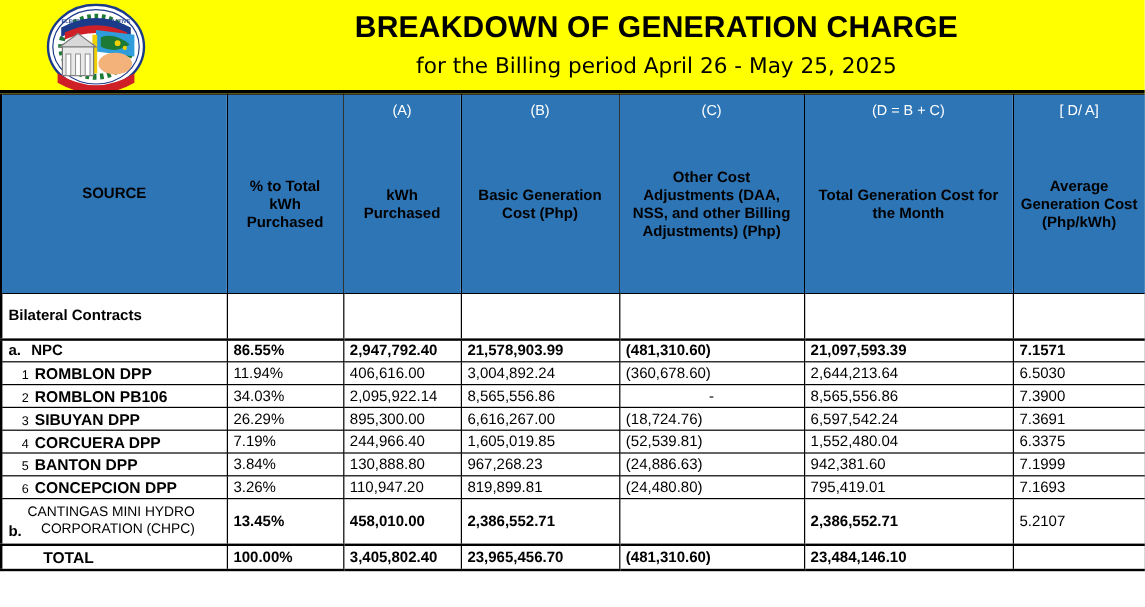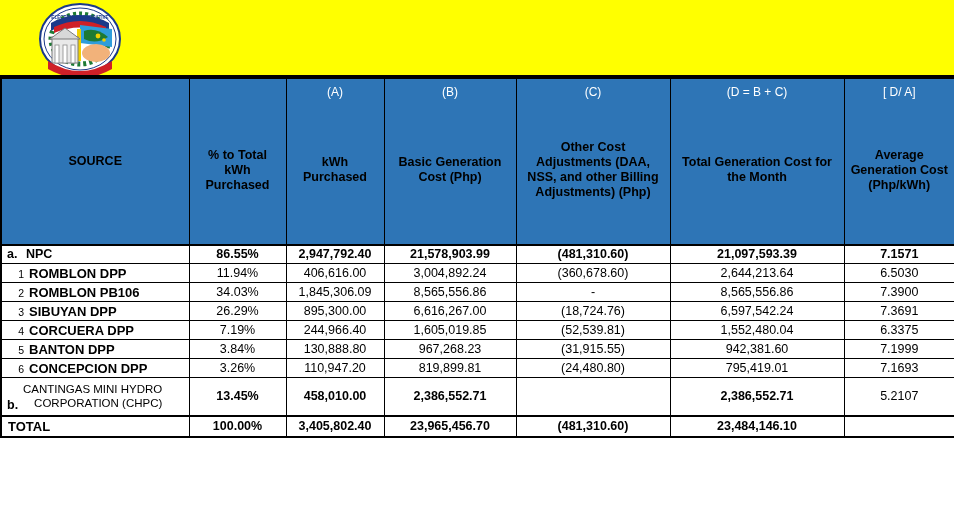--- a/index.html
+++ b/index.html
@@ -119,21 +119,21 @@
     padding-top: 18px;
   }
   thead th.src .hlabel { padding-top: 0; }
 
   
   tbody td { height: 19px; }
   tbody tr.group-row td { height: 38px; }
   tbody tr.bold td { font-weight: bold; }
 
   td.src-cell { text-align: left; }
-  td.num { text-align: center; font-variant-numeric: tabular-nums; }
+  td.num { text-align: left; font-variant-numeric: tabular-nums; }
   td.dash { text-align: center; }
   td.blank { }
 
   .src-line {
     display: flex;
     align-items: baseline;
   }
   .src-idx {
     display: inline-block;
     min-width: 17px;
@@ -183,21 +183,21 @@
     line-height: 14px;
     text-align: right;
   }
 
   tbody tr.total-row td {
     border-top: 2px solid #000;
     border-bottom: 2px solid #000;
     font-weight: bold;
     height: 21px;
   }
-  tbody tr.total-row td.src-cell { padding-left: 6px; font-size: 13px; }
+  tbody tr.total-row td.src-cell { padding-left: 34px; font-size: 13px; }
 
   tbody tr.npc-row td { border-top: 2px solid #000; }
 </style>
 </head>
 <body>
 
 <div id="page">
 
   <div class="banner">
     <div class="logo-wrap">
@@ -215,20 +215,24 @@
         <ellipse cx="72" cy="50" rx="14" ry="9" fill="#f2b27a"></ellipse>
         <rect x="28" y="34" width="26" height="26" fill="#e9e9e9" stroke="#7a7a7a" stroke-width="1"></rect>
         <path d="M26 36 L41 25 L56 36 Z" fill="#d8d8d8" stroke="#7a7a7a" stroke-width="1"></path>
         <rect x="31" y="42" width="4" height="18" fill="#ffffff" stroke="#8a8a8a" stroke-width="0.8"></rect>
         <rect x="39" y="42" width="4" height="18" fill="#ffffff" stroke="#8a8a8a" stroke-width="0.8"></rect>
         <rect x="47" y="42" width="4" height="18" fill="#ffffff" stroke="#8a8a8a" stroke-width="0.8"></rect>
         <path d="M24 58 Q56 78 88 58 L88 66 Q56 84 24 66 Z" fill="#cf2027"></path>
         <text x="56" y="16" font-family="'Liberation Sans',sans-serif" font-size="4.6" fill="#1b3a8a" text-anchor="middle" font-weight="bold">ELECTRIC  COOPERATIVE</text>
       </svg>
     </div>
+    <div class="banner-titles">
+      <div class="main-title">BREAKDOWN OF GENERATION CHARGE</div>
+      <div class="sub-title">for the Billing period April  26 - May 25, 2025</div>
+    </div>
   </div>
 
   <table class="gen">
     <colgroup>
       <col class="c0">
         <col class="c1">
         <col class="c2">
         <col class="c3">
         <col class="c4">
         <col class="c5">
@@ -260,20 +264,29 @@
           <span class="tag">(D = B + C)</span>
           <span class="hlabel">Total Generation Cost for the Month</span>
         </th>
         <th>
           <span class="tag">[ D/ A]</span>
           <span class="hlabel">Average Generation Cost (Php/kWh)</span>
         </th>
       </tr>
     </thead>
     <tbody id="tbody">
+        <tr class="group-row">
+          <td class="src-cell"><span class="group-title">Bilateral Contracts</span></td>
+          <td class="blank"></td>
+          <td class="blank"></td>
+          <td class="blank"></td>
+          <td class="blank"></td>
+          <td class="blank"></td>
+          <td class="blank"></td>
+        </tr>
         <tr class="bold npc-row">
           <td class="src-cell">
             <span class="src-line">
               <span class="src-letter">a.</span>
               <span class="src-name">NPC</span>
             </span>
           </td>
           <td class="num">86.55%</td>
           <td class="num">2,947,792.40</td>
           <td class="num">21,578,903.99</td>
@@ -296,21 +309,21 @@
           <td class="num">6.5030</td>
         </tr>
         <tr>
           <td class="src-cell">
             <span class="src-line">
               <span class="src-idx">2</span>
               <span class="src-name">ROMBLON PB106</span>
             </span>
           </td>
           <td class="num">34.03%</td>
-          <td class="num">1,845,306.09</td>
+          <td class="num">2,095,922.14</td>
           <td class="num">8,565,556.86</td>
           <td class="dash">-</td>
           <td class="num">8,565,556.86</td>
           <td class="num">7.3900</td>
         </tr>
         <tr>
           <td class="src-cell">
             <span class="src-line">
               <span class="src-idx">3</span>
               <span class="src-name">SIBUYAN DPP</span>
@@ -340,21 +353,21 @@
         <tr>
           <td class="src-cell">
             <span class="src-line">
               <span class="src-idx">5</span>
               <span class="src-name">BANTON DPP</span>
             </span>
           </td>
           <td class="num">3.84%</td>
           <td class="num">130,888.80</td>
           <td class="num">967,268.23</td>
-          <td class="num">(31,915.55)</td>
+          <td class="num">(24,886.63)</td>
           <td class="num">942,381.60</td>
           <td class="num">7.1999</td>
         </tr>
         <tr>
           <td class="src-cell">
             <span class="src-line">
               <span class="src-idx">6</span>
               <span class="src-name">CONCEPCION DPP</span>
             </span>
           </td>

